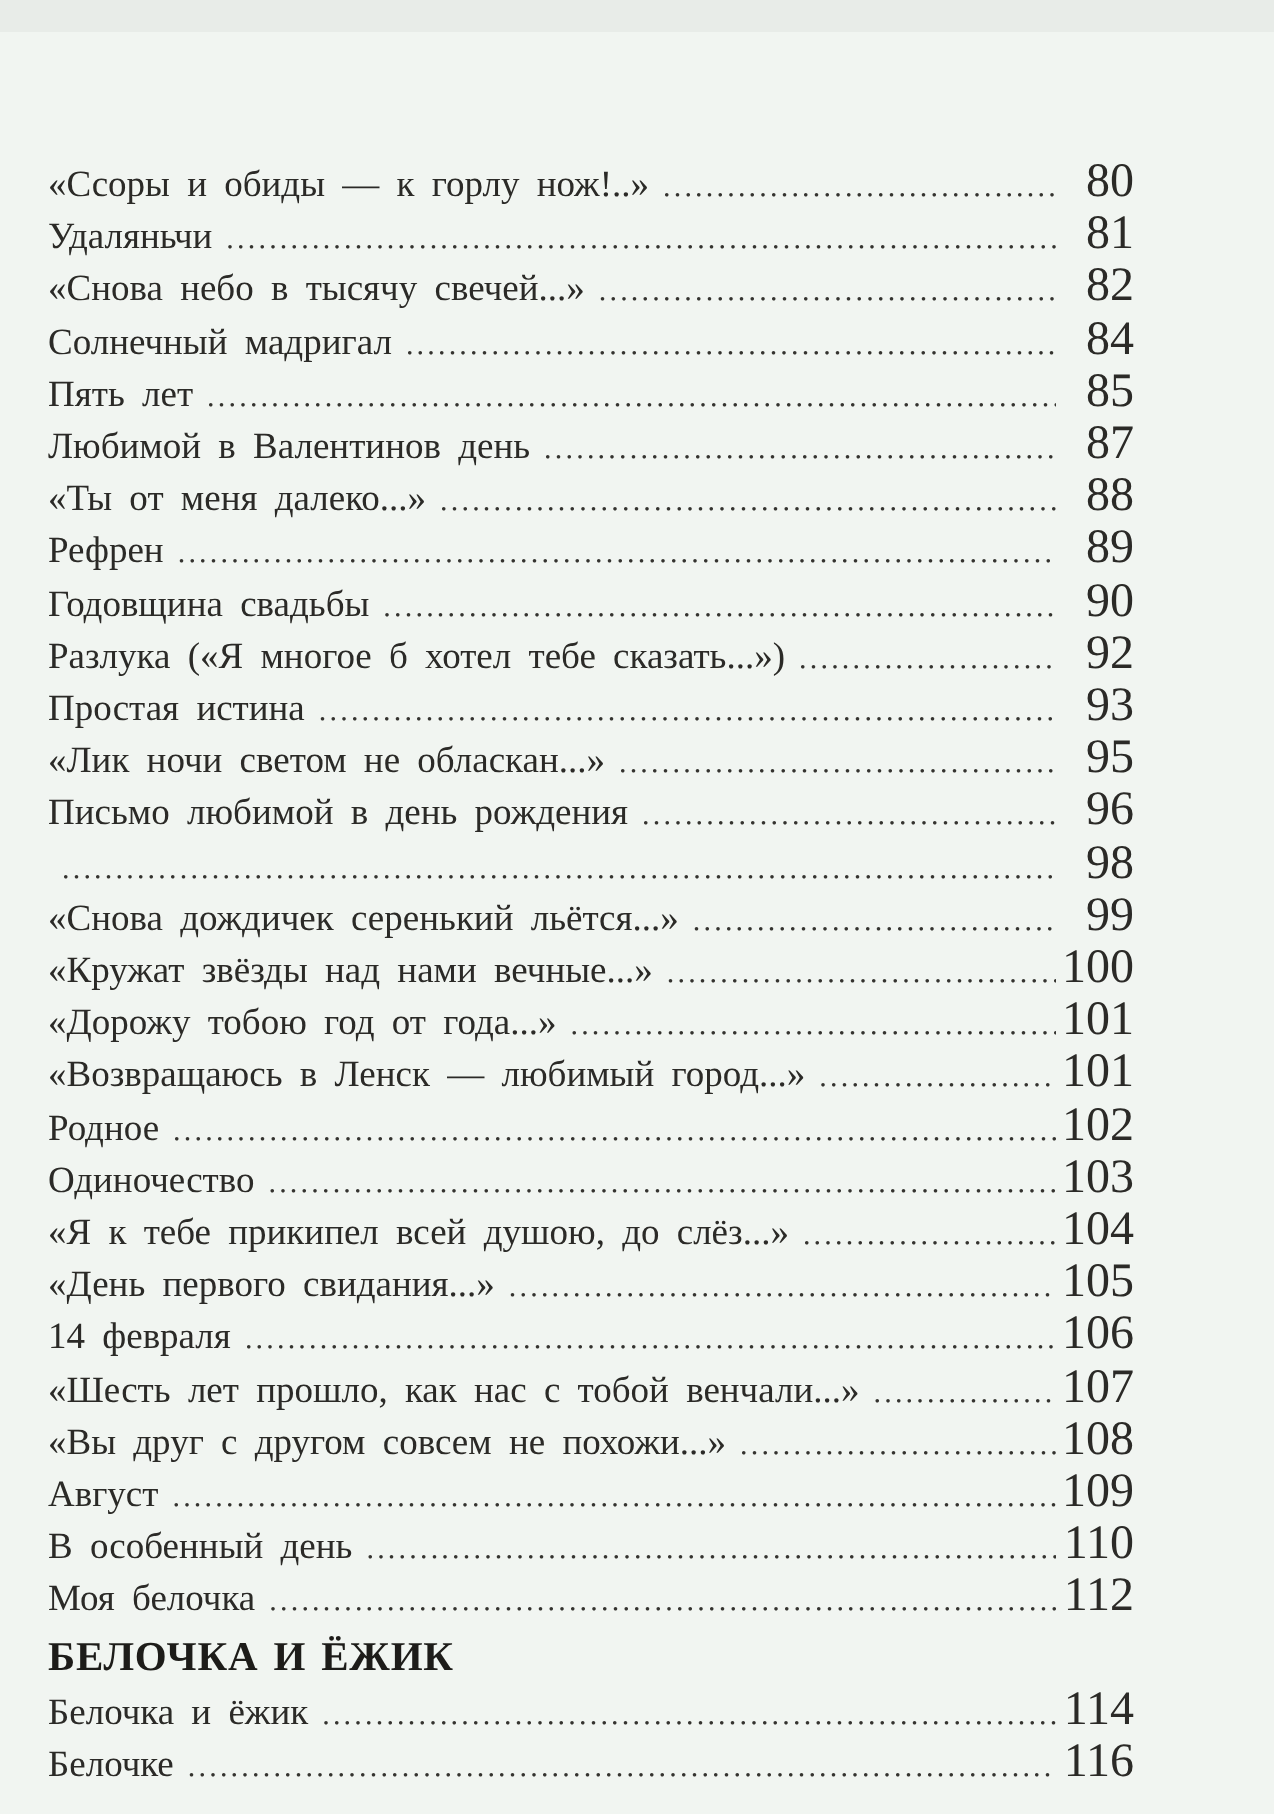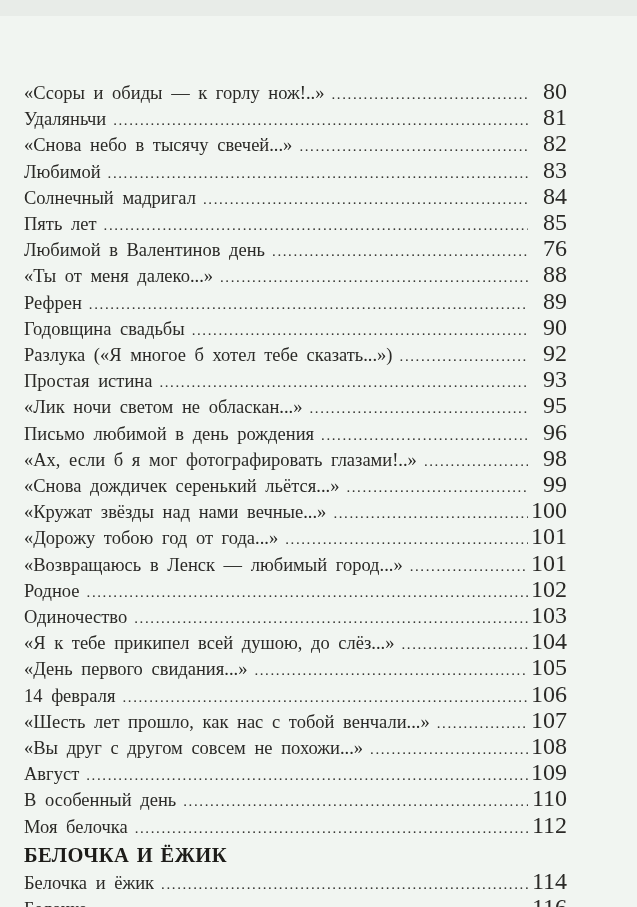--- a/index.html
+++ b/index.html
@@ -81,38 +81,33 @@
         <span class="title">Удаляньчи</span>
         <span class="dots"></span>
         <span class="pageno">81</span>
       </div>
       <div class="row">
         <span class="title">«Снова небо в тысячу свечей...»</span>
         <span class="dots"></span>
         <span class="pageno">82</span>
       </div>
       <div class="row">
-        <span class="title">Любимой</span>
-        <span class="dots"></span>
-        <span class="pageno">83</span>
-      </div>
-      <div class="row">
         <span class="title">Солнечный мадригал</span>
         <span class="dots"></span>
         <span class="pageno">84</span>
       </div>
       <div class="row">
         <span class="title">Пять лет</span>
         <span class="dots"></span>
         <span class="pageno">85</span>
       </div>
       <div class="row">
         <span class="title">Любимой в Валентинов день</span>
         <span class="dots"></span>
-        <span class="pageno">76</span>
+        <span class="pageno">87</span>
       </div>
       <div class="row">
         <span class="title">«Ты от меня далеко...»</span>
         <span class="dots"></span>
         <span class="pageno">88</span>
       </div>
       <div class="row">
         <span class="title">Рефрен</span>
         <span class="dots"></span>
         <span class="pageno">89</span>
@@ -136,21 +131,20 @@
         <span class="title">«Лик ночи светом не обласкан...»</span>
         <span class="dots"></span>
         <span class="pageno">95</span>
       </div>
       <div class="row">
         <span class="title">Письмо любимой в день рождения</span>
         <span class="dots"></span>
         <span class="pageno">96</span>
       </div>
       <div class="row">
-        <span class="title">«Ах, если б я мог фотографировать глазами!..»</span>
         <span class="dots"></span>
         <span class="pageno">98</span>
       </div>
       <div class="row">
         <span class="title">«Снова дождичек серенький льётся...»</span>
         <span class="dots"></span>
         <span class="pageno">99</span>
       </div>
       <div class="row">
         <span class="title">«Кружат звёзды над нами вечные...»</span>

